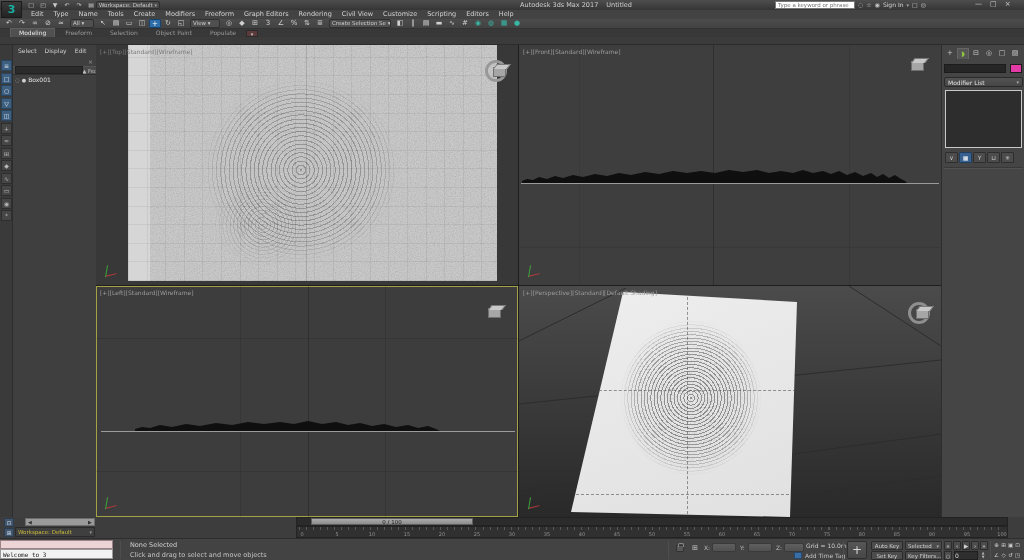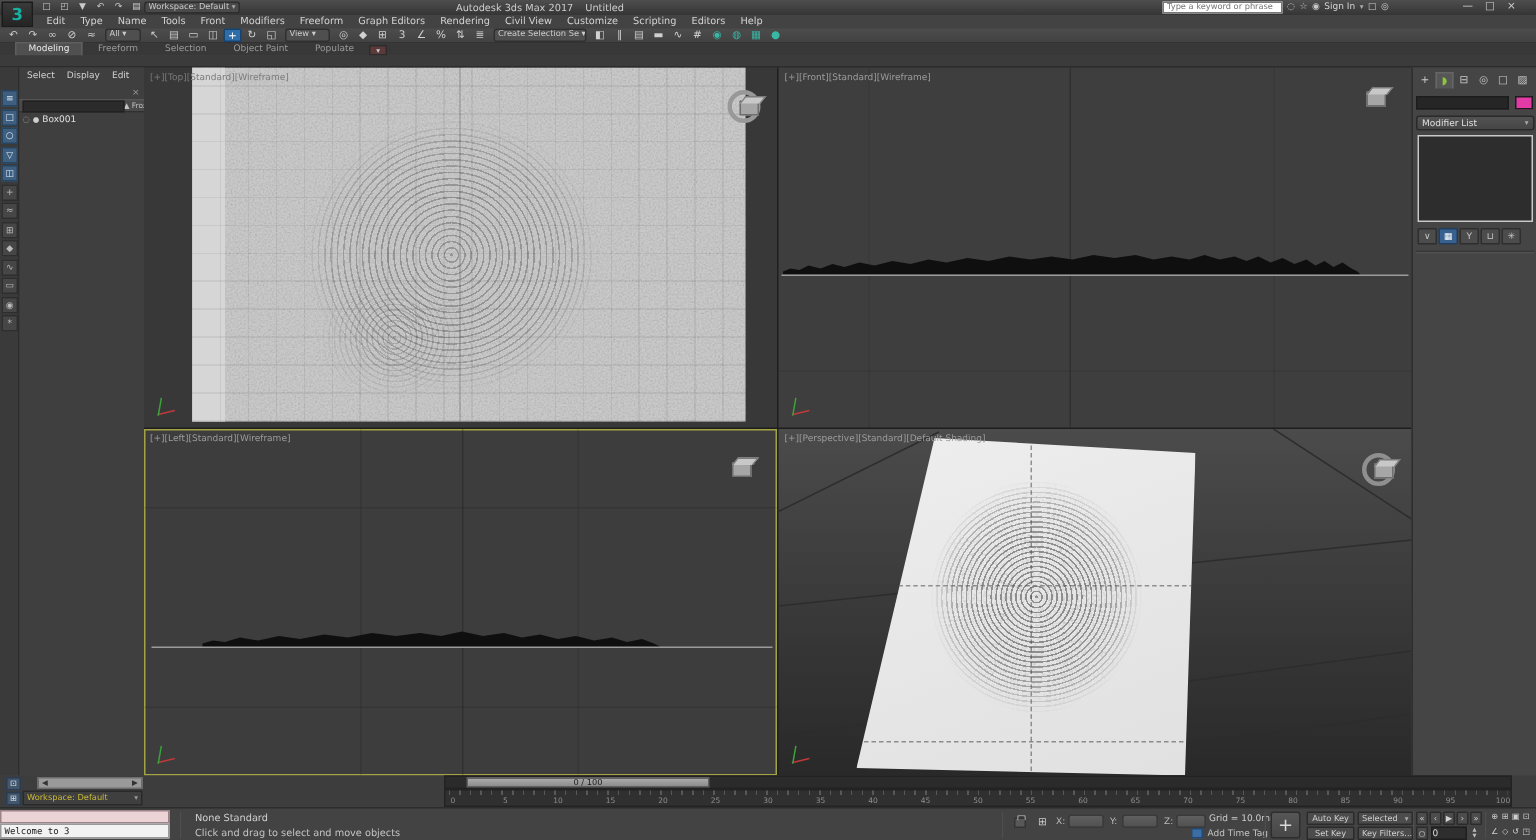--- a/index.html
+++ b/index.html
@@ -15,21 +15,21 @@
     background:linear-gradient(#4e4e4e,#353535); }
   #logo { position:absolute; left:1px; top:1px; width:21px; height:17px; z-index:30;
     background:linear-gradient(#3a3a3a,#242424); border:1px solid #1b1b1b;
     color:#17b0a3; font-weight:bold; font-size:11px; line-height:15px; text-align:center; }
   #qat { position:absolute; left:26px; top:1px; display:flex; gap:2px; }
   .qat-btn { width:10px; height:8px; font-size:6px; line-height:8px; text-align:center; color:#c9c9c9; }
   #ws-top { position:absolute; left:96px; top:1px; width:64px; height:8px;
     background:#4a4a4a; border:1px solid #2e2e2e; border-radius:2px;
     font-size:5.5px; line-height:6px; color:#c9c9c9; padding:0 2px; white-space:nowrap; }
   #ws-top .dd-arrow { float:right; }
-  #title-center { position:absolute; left:300px; top:1px; width:320px; text-align:left;
+  #title-center { position:absolute; left:316px; top:1px; width:320px; text-align:right;
     font-size:6.5px; color:#cfcfcf; white-space:nowrap; }
   #title-center span { margin:0 4px; }
   #help-search { position:absolute; left:775px; top:1px; width:80px; height:8px;
     background:#fff; border:1px solid #777; font-size:5.5px; color:#333; padding:0 2px;
     font-family:"DejaVu Sans", sans-serif; }
   #tb-right { position:absolute; left:858px; top:1px; display:flex; gap:3px; align-items:center; }
   .tb-ric { font-size:6px; color:#c9c9c9; }
   #signin { font-size:6px; color:#d5d5d5; white-space:nowrap; }
   #winbtns { position:absolute; left:975px; top:0px; display:flex; gap:8px; }
   .winbtn { font-size:7px; color:#cfcfcf; line-height:9px; }
@@ -277,21 +277,21 @@
       <div class="qat-btn">↷</div>
       <div class="qat-btn">▤</div>
     </div>
   <div id="ws-top"><span>Workspace: Default</span><span class="dd-arrow">▾</span></div>
 
   <div id="menubar">
       <div class="menu-item">Edit</div>
       <div class="menu-item">Type</div>
       <div class="menu-item">Name</div>
       <div class="menu-item">Tools</div>
-      <div class="menu-item">Front</div>
+      <div class="menu-item">Create</div>
       <div class="menu-item">Modifiers</div>
       <div class="menu-item">Freeform</div>
       <div class="menu-item">Graph Editors</div>
       <div class="menu-item">Rendering</div>
       <div class="menu-item">Civil View</div>
       <div class="menu-item">Customize</div>
       <div class="menu-item">Scripting</div>
       <div class="menu-item">Editors</div>
       <div class="menu-item">Help</div>
     </div>
@@ -533,21 +533,21 @@
         <span class="rlabel" style="left: 600px;">85</span>
         <span class="rlabel" style="left: 635px;">90</span>
         <span class="rlabel" style="left: 670px;">95</span>
         <span class="rlabel" style="left: 705px;">100</span>
       </div>
   </div>
 
   <div id="statusbar">
     <div id="listener-pink"></div>
     <div id="listener-white">Welcome to 3</div>
-    <div id="sel-status">None Standard</div>
+    <div id="sel-status">None Selected</div>
     <div id="prompt">Click and drag to select and move objects</div>
     <div class="vsep" style="left:120px"></div>
     <div class="vsep" style="left:668px"></div>
     <div id="lock-ic"></div>
     <div id="coord-toggle">⊞</div>
     <span class="coord-lab" style="left:704px">X:</span>
     <input class="coord-in" style="left: 712px;">
     <span class="coord-lab" style="left:740px">Y:</span>
     <input class="coord-in" style="left: 748px;">
     <span class="coord-lab" style="left:776px">Z:</span>

